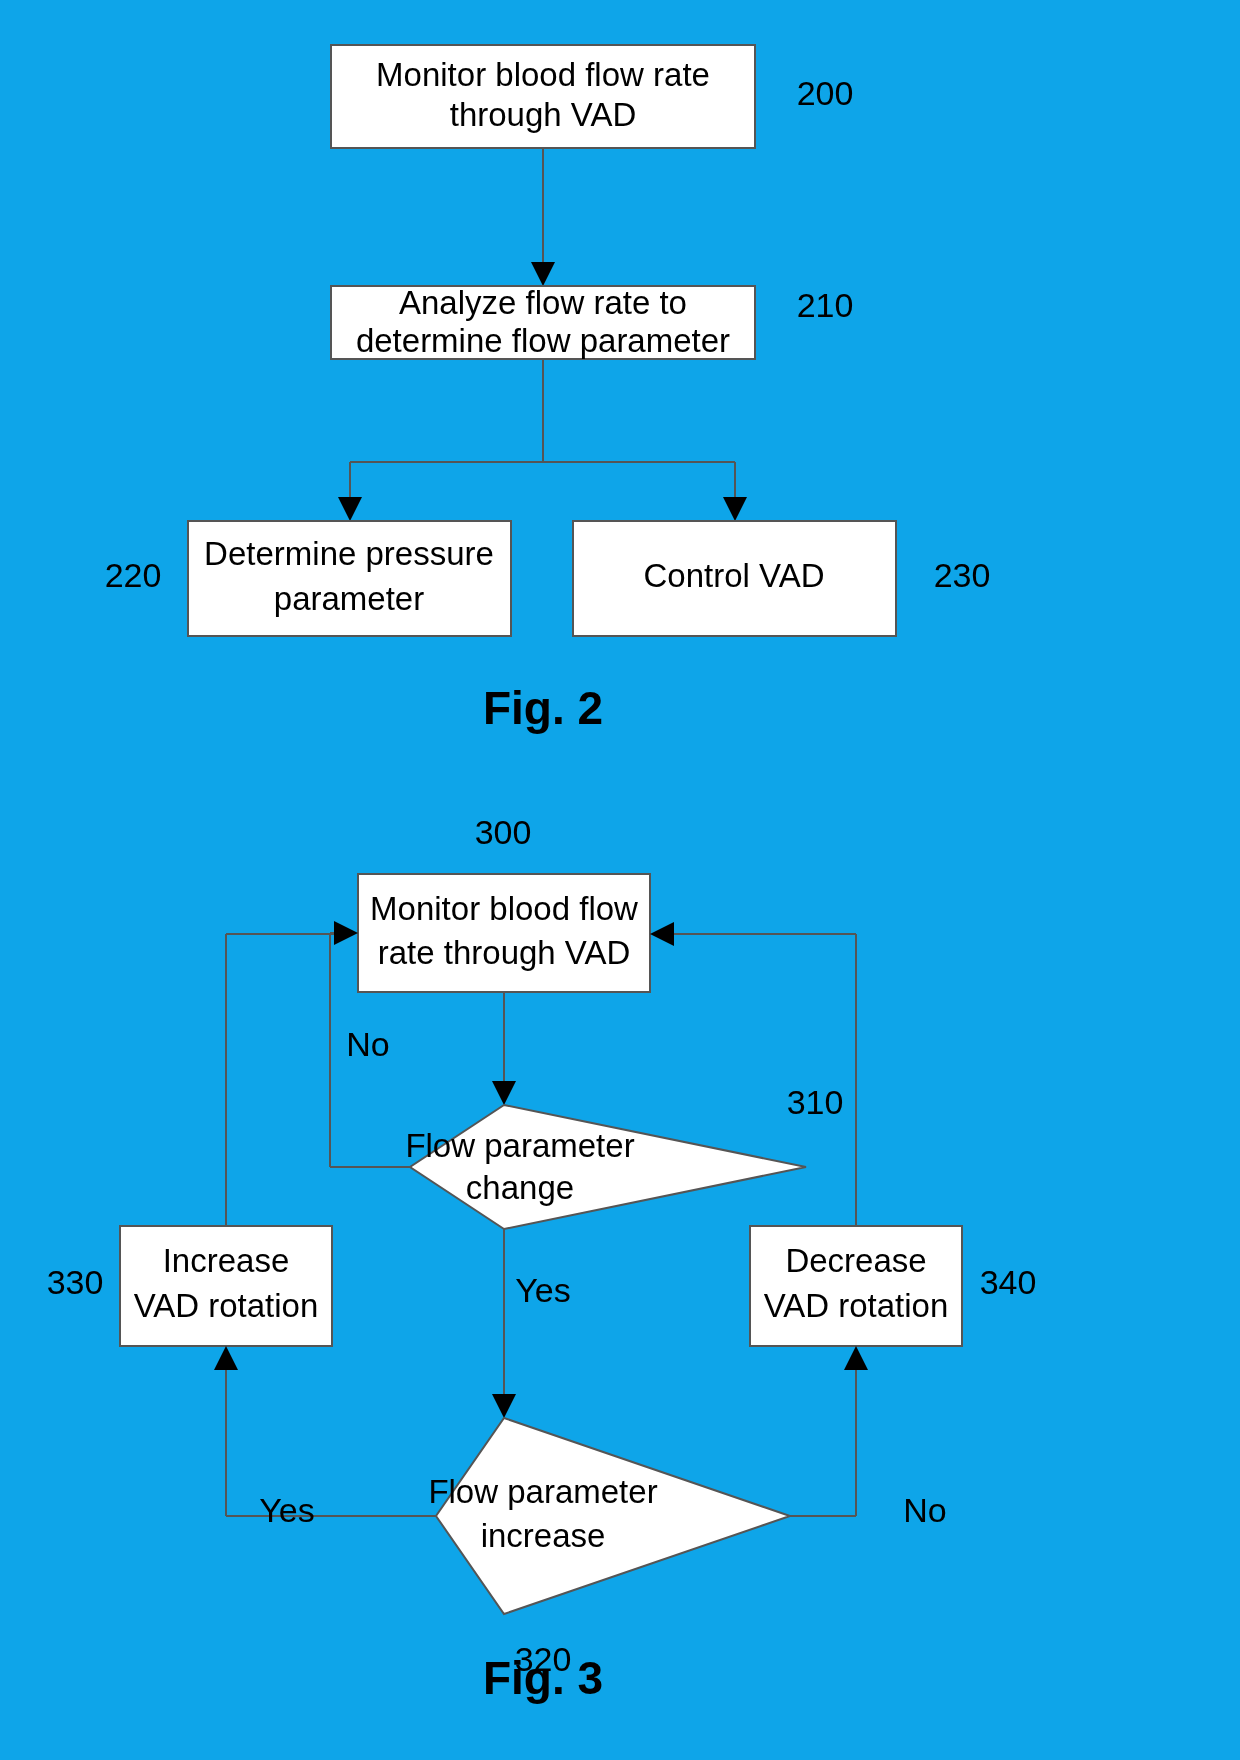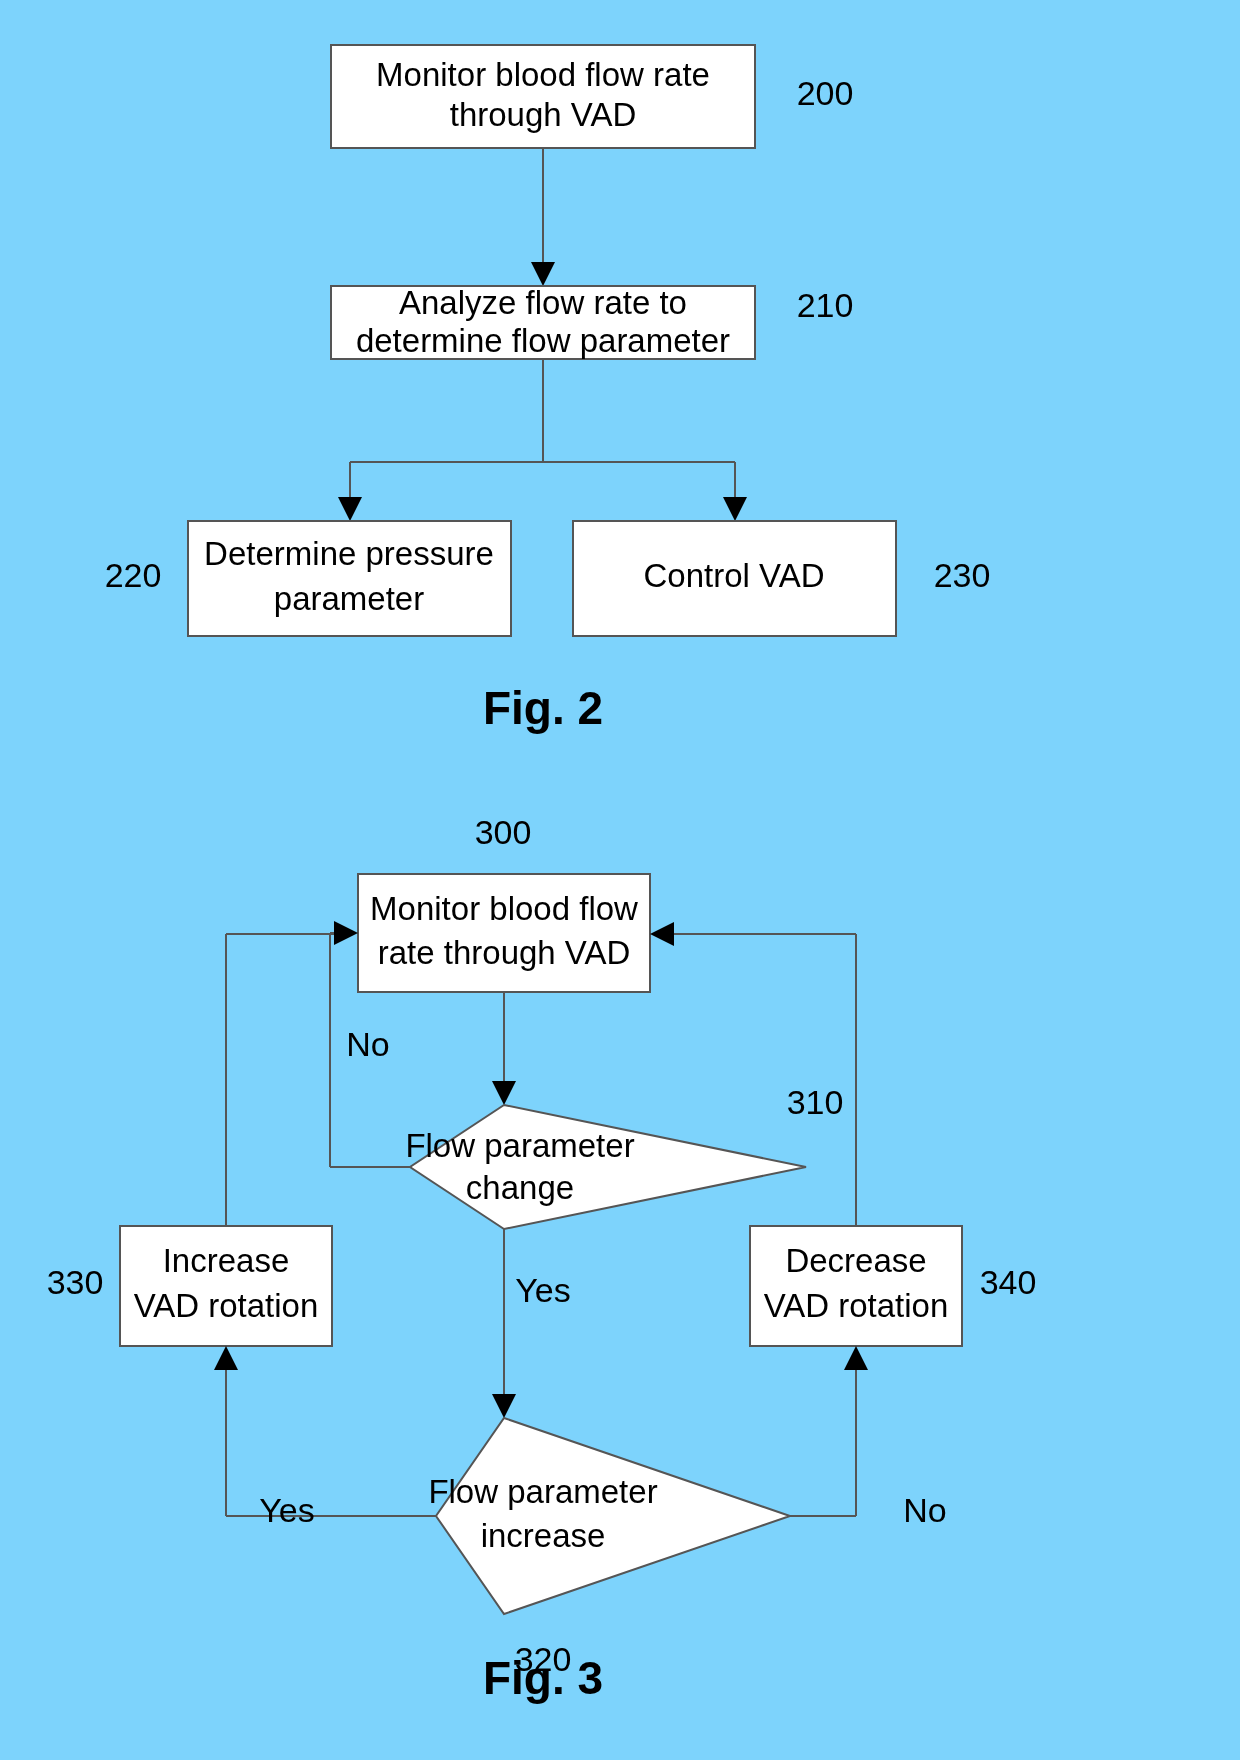--- a/index.html
+++ b/index.html
@@ -14,21 +14,21 @@
     color: #000000;
     overflow: hidden;
     position: relative;
   }
   #figure-sheet {
     position: absolute;
     left: 0;
     top: 0;
     width: 1240px;
     height: 1760px;
-    background: #7dd3fc;
+    background: #0ea5e9;
   }
   svg.diagram-canvas {
     display: block;
     width: 1240px;
     height: 1760px;
   }
   .node-box {
     fill: #ffffff;
     stroke: #555555;
     stroke-width: 2;

